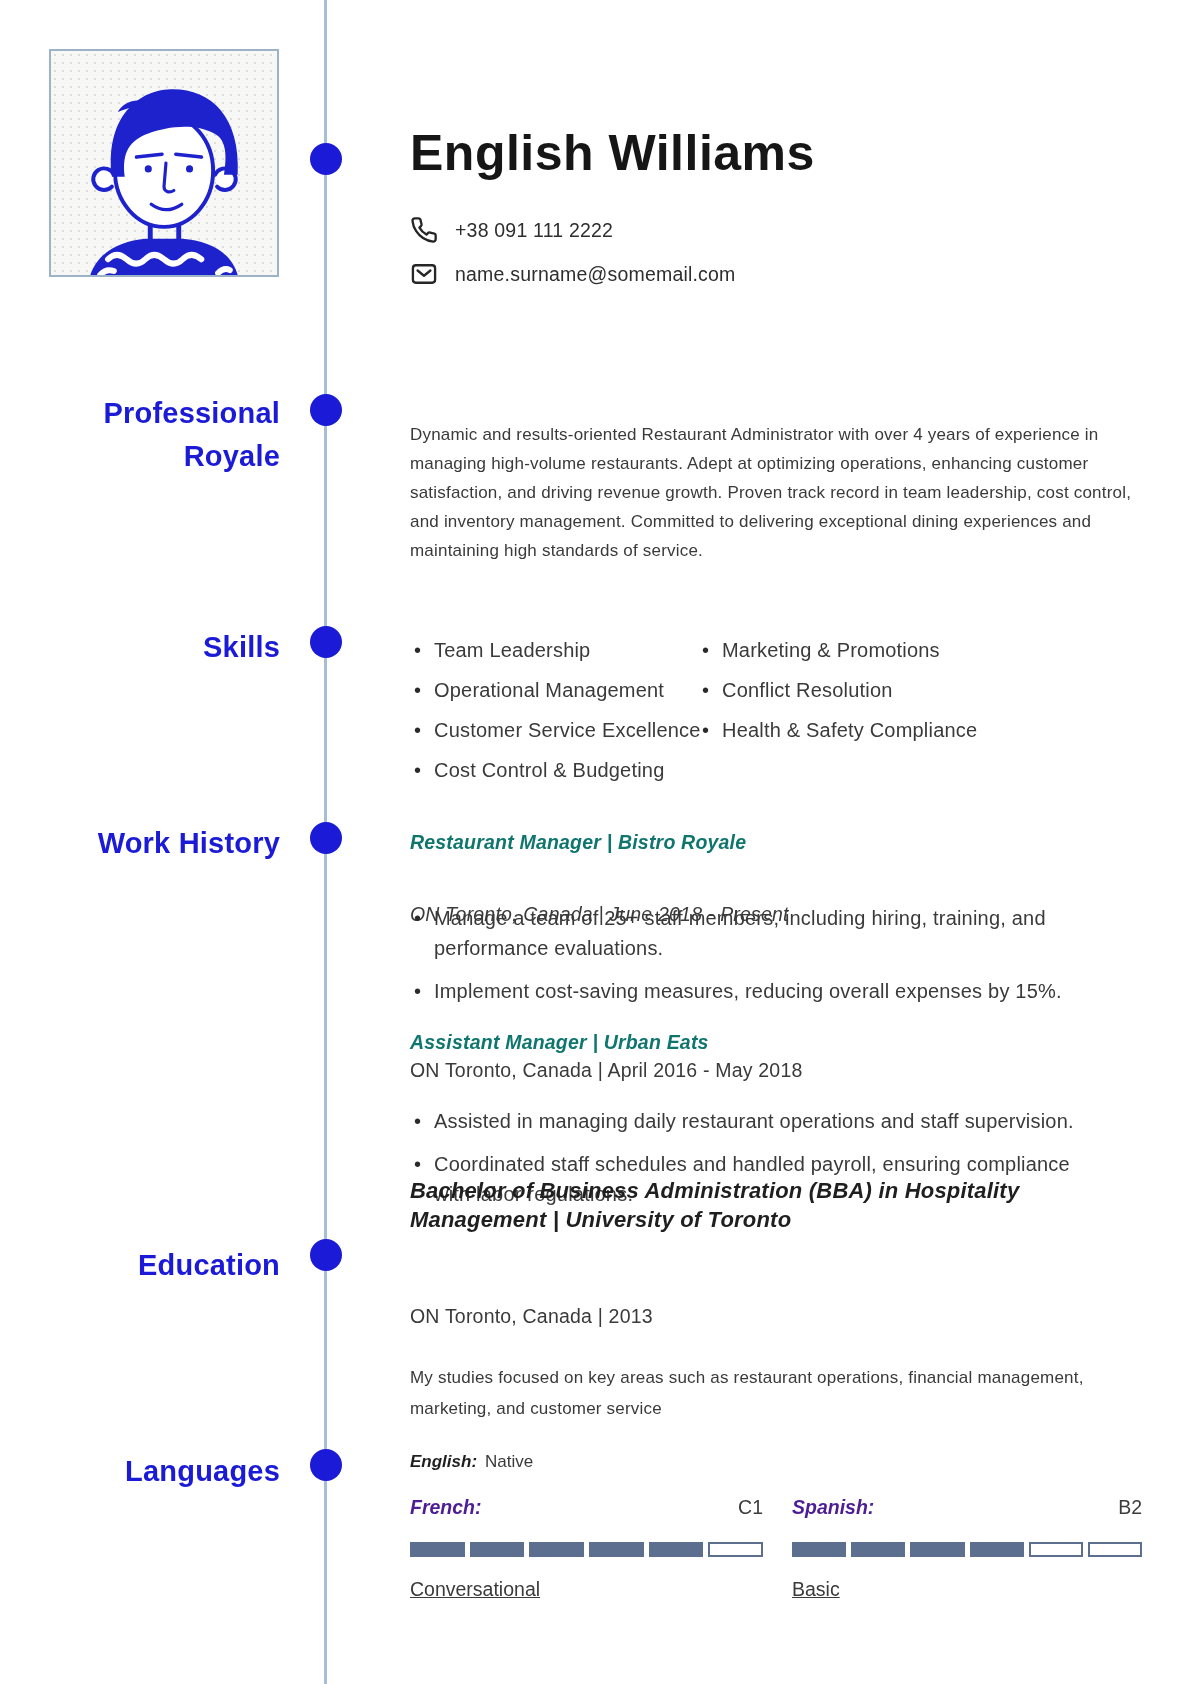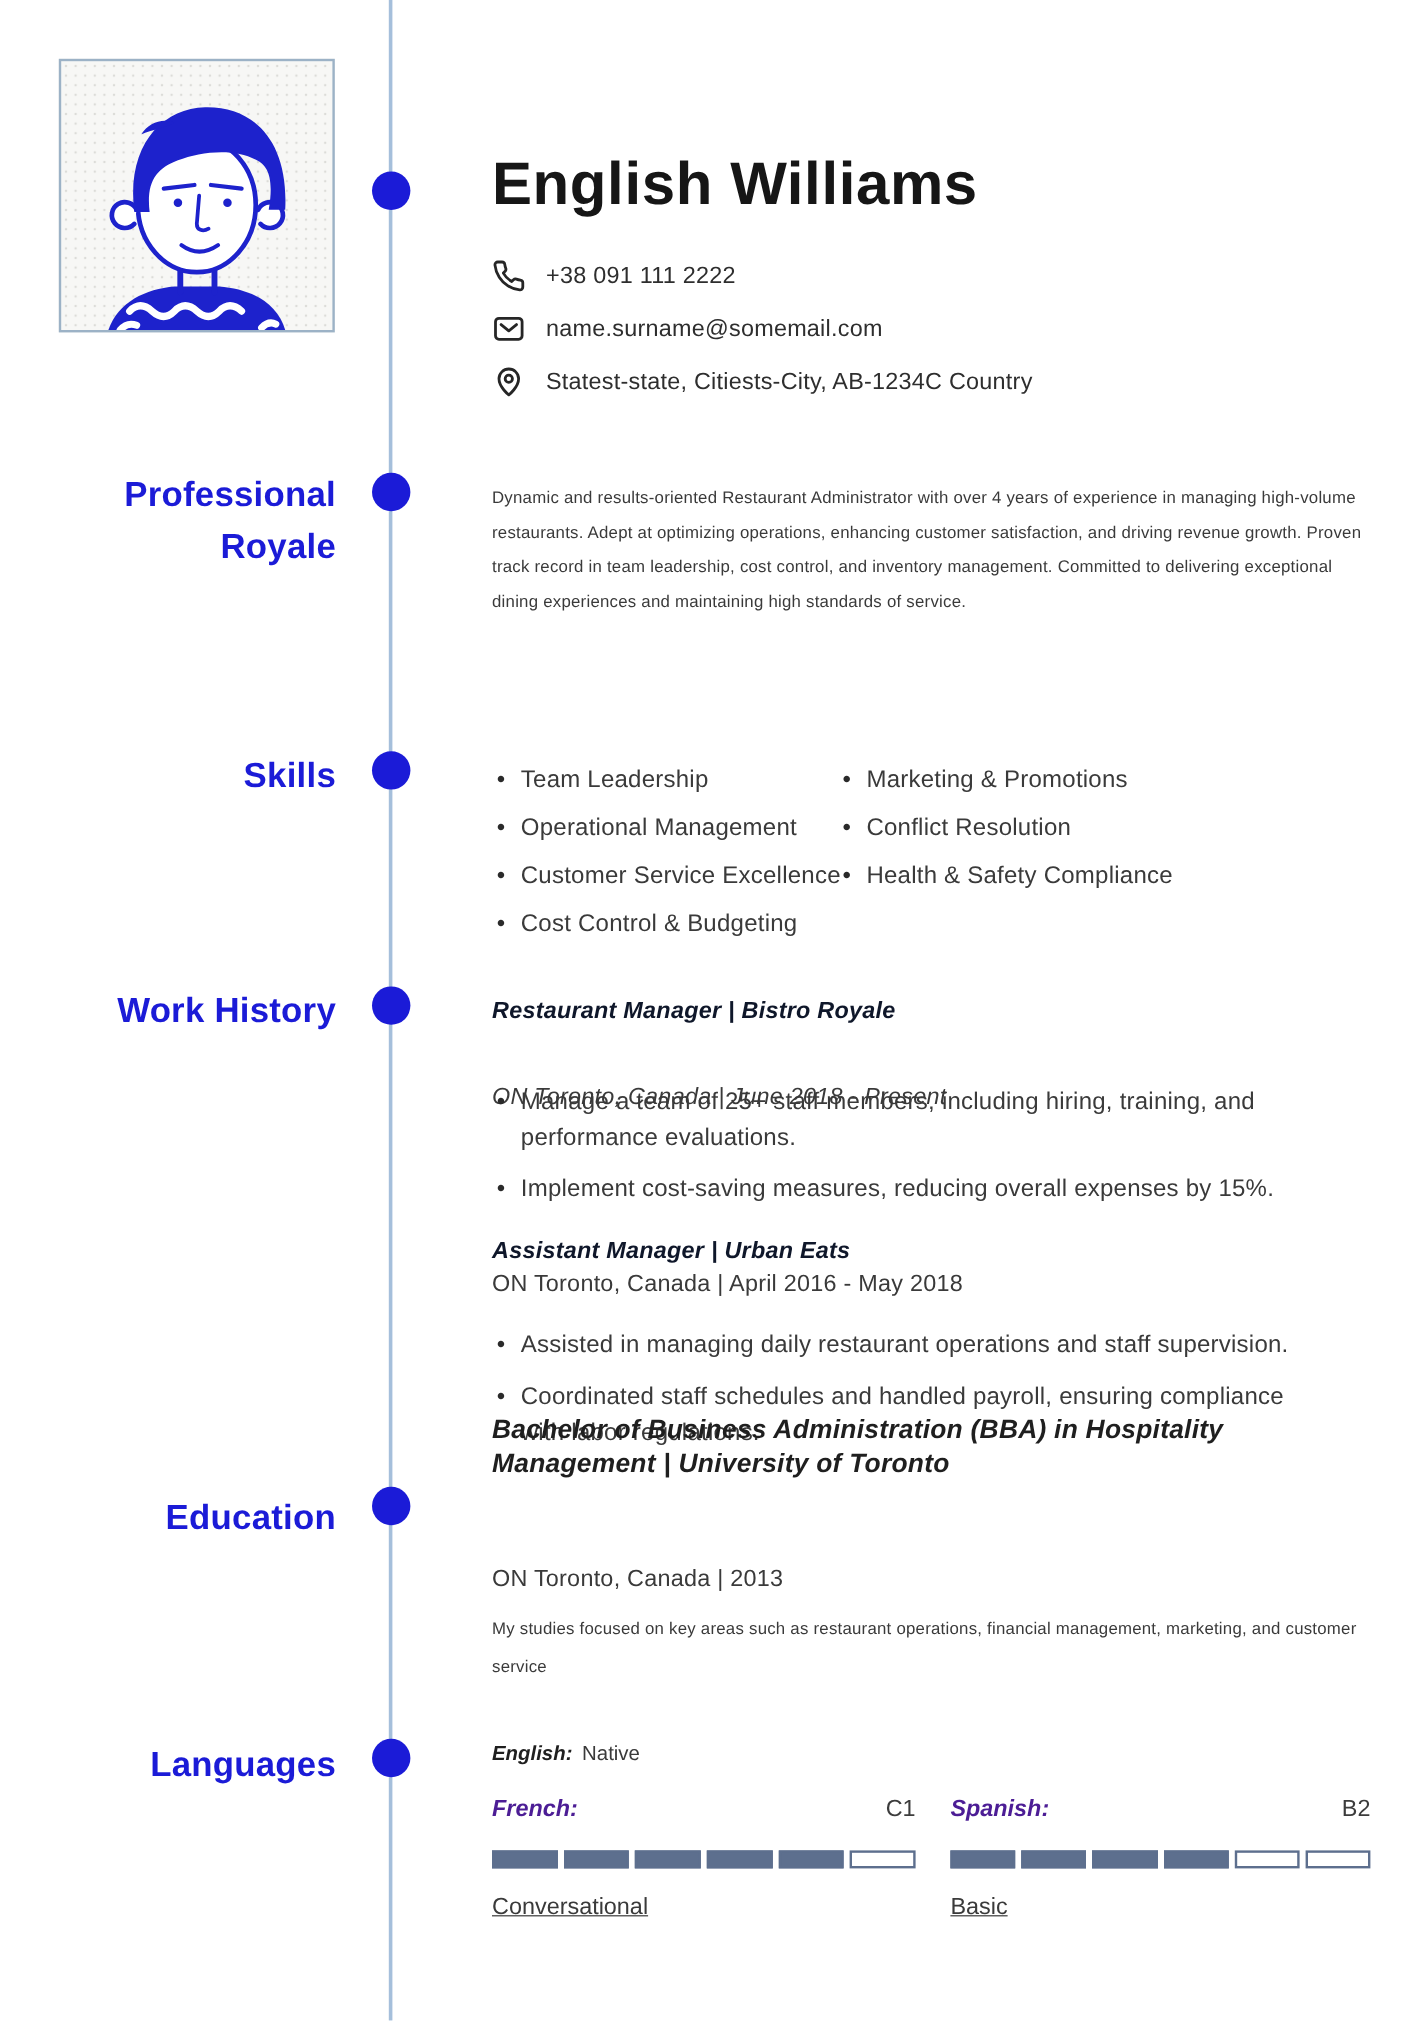--- a/index.html
+++ b/index.html
@@ -31,32 +31,32 @@
 
   
   .main{position:absolute;left:410px;width:730px;}
   .name{top:122px;font-size:50px;line-height:62px;font-weight:700;color:var(--dark);letter-spacing:.5px;}
 
   .contact{top:208px;}
   .c-row{display:flex;align-items:center;height:44px;gap:17px;}
   .c-row svg{flex:0 0 auto;}
   .c-text{font-size:19.5px;color:#2e2e2e;letter-spacing:.2px;}
 
-  .para{font-size:14px;line-height:29px;letter-spacing:.2px;color:var(--text);width:725px;}
+  .para{font-size:17px;line-height:29px;letter-spacing:.2px;color:var(--text);width:725px;margin-top:20px;}
   .summary{top:400px;}
 
   ul.blist{list-style:none;}
   ul.blist li{position:relative;padding-left:24px;font-size:20px;color:var(--text);letter-spacing:.2px;}
   ul.blist li::before{content:"\2022";position:absolute;left:4px;color:#2a2a2a;}
 
   .skills-left{top:630px;}
   .skills-right{top:630px;left:698px;width:440px;}
   .skills-col li{line-height:40px;}
 
-  .job-title{font-weight:700;font-style:italic;font-size:19.5px;color:#0f172a;letter-spacing:.2px;}
+  .job-title{font-weight:700;font-style:italic;font-size:19.5px;color:#0f766e;letter-spacing:.2px;}
   .job-meta{font-size:19.5px;color:var(--text);letter-spacing:.2px;}
   .jt1{top:831px;} .jm1{top:903px;font-style:italic;}
   .jb1{top:903px;width:690px;}
   .jt2{top:1031px;} .jm2{top:1059px;}
   .jb2{top:1106px;width:690px;}
   ul.jobs li{line-height:30px;margin-bottom:13px;}
 
   .degree{top:1176px;font-weight:700;font-style:italic;font-size:22px;line-height:29px;color:#1f1f1f;width:725px;letter-spacing:.2px;}
   .edu-meta{top:1305px;}
   .edu-text{top:1342px;line-height:31px;}
@@ -135,27 +135,20 @@
       </svg>
       <span class="c-text">+38 091 111 2222</span>
     </div>
     <div class="c-row">
       <svg width="28" height="28" viewBox="0 0 24 24" fill="none" stroke="#262626" stroke-width="2" stroke-linecap="round" stroke-linejoin="round">
         <rect x="2.5" y="4.5" width="19" height="15" rx="2.5"></rect>
         <path d="M6.5 9 L12 13.5 L17.5 9"></path>
       </svg>
       <span class="c-text">name.surname@somemail.com</span>
     </div>
-    <div class="c-row">
-      <svg width="28" height="28" viewBox="0 0 24 24" fill="none" stroke="#262626" stroke-width="2" stroke-linecap="round" stroke-linejoin="round">
-        <path d="M12 21.5 C12 21.5 5 16 5 10 a7 7 0 0 1 14 0 c0 6 -7 11.5 -7 11.5z"></path>
-        <circle cx="12" cy="10" r="2.6"></circle>
-      </svg>
-      <span class="c-text">Statest-state, Citiests-City, AB-1234C Country</span>
-    </div>
   </div>
 
   <p class="main para summary">Dynamic and results-oriented Restaurant Administrator with over 4 years of experience in managing high-volume restaurants. Adept at optimizing operations, enhancing customer satisfaction, and driving revenue growth. Proven track record in team leadership, cost control, and inventory management. Committed to delivering exceptional dining experiences and maintaining high standards of service.</p>
 
   <ul class="main blist skills-col skills-left">
       <li>Team Leadership</li>
       <li>Operational Management</li>
       <li>Customer Service Excellence</li>
       <li>Cost Control &amp; Budgeting</li>
     </ul>

